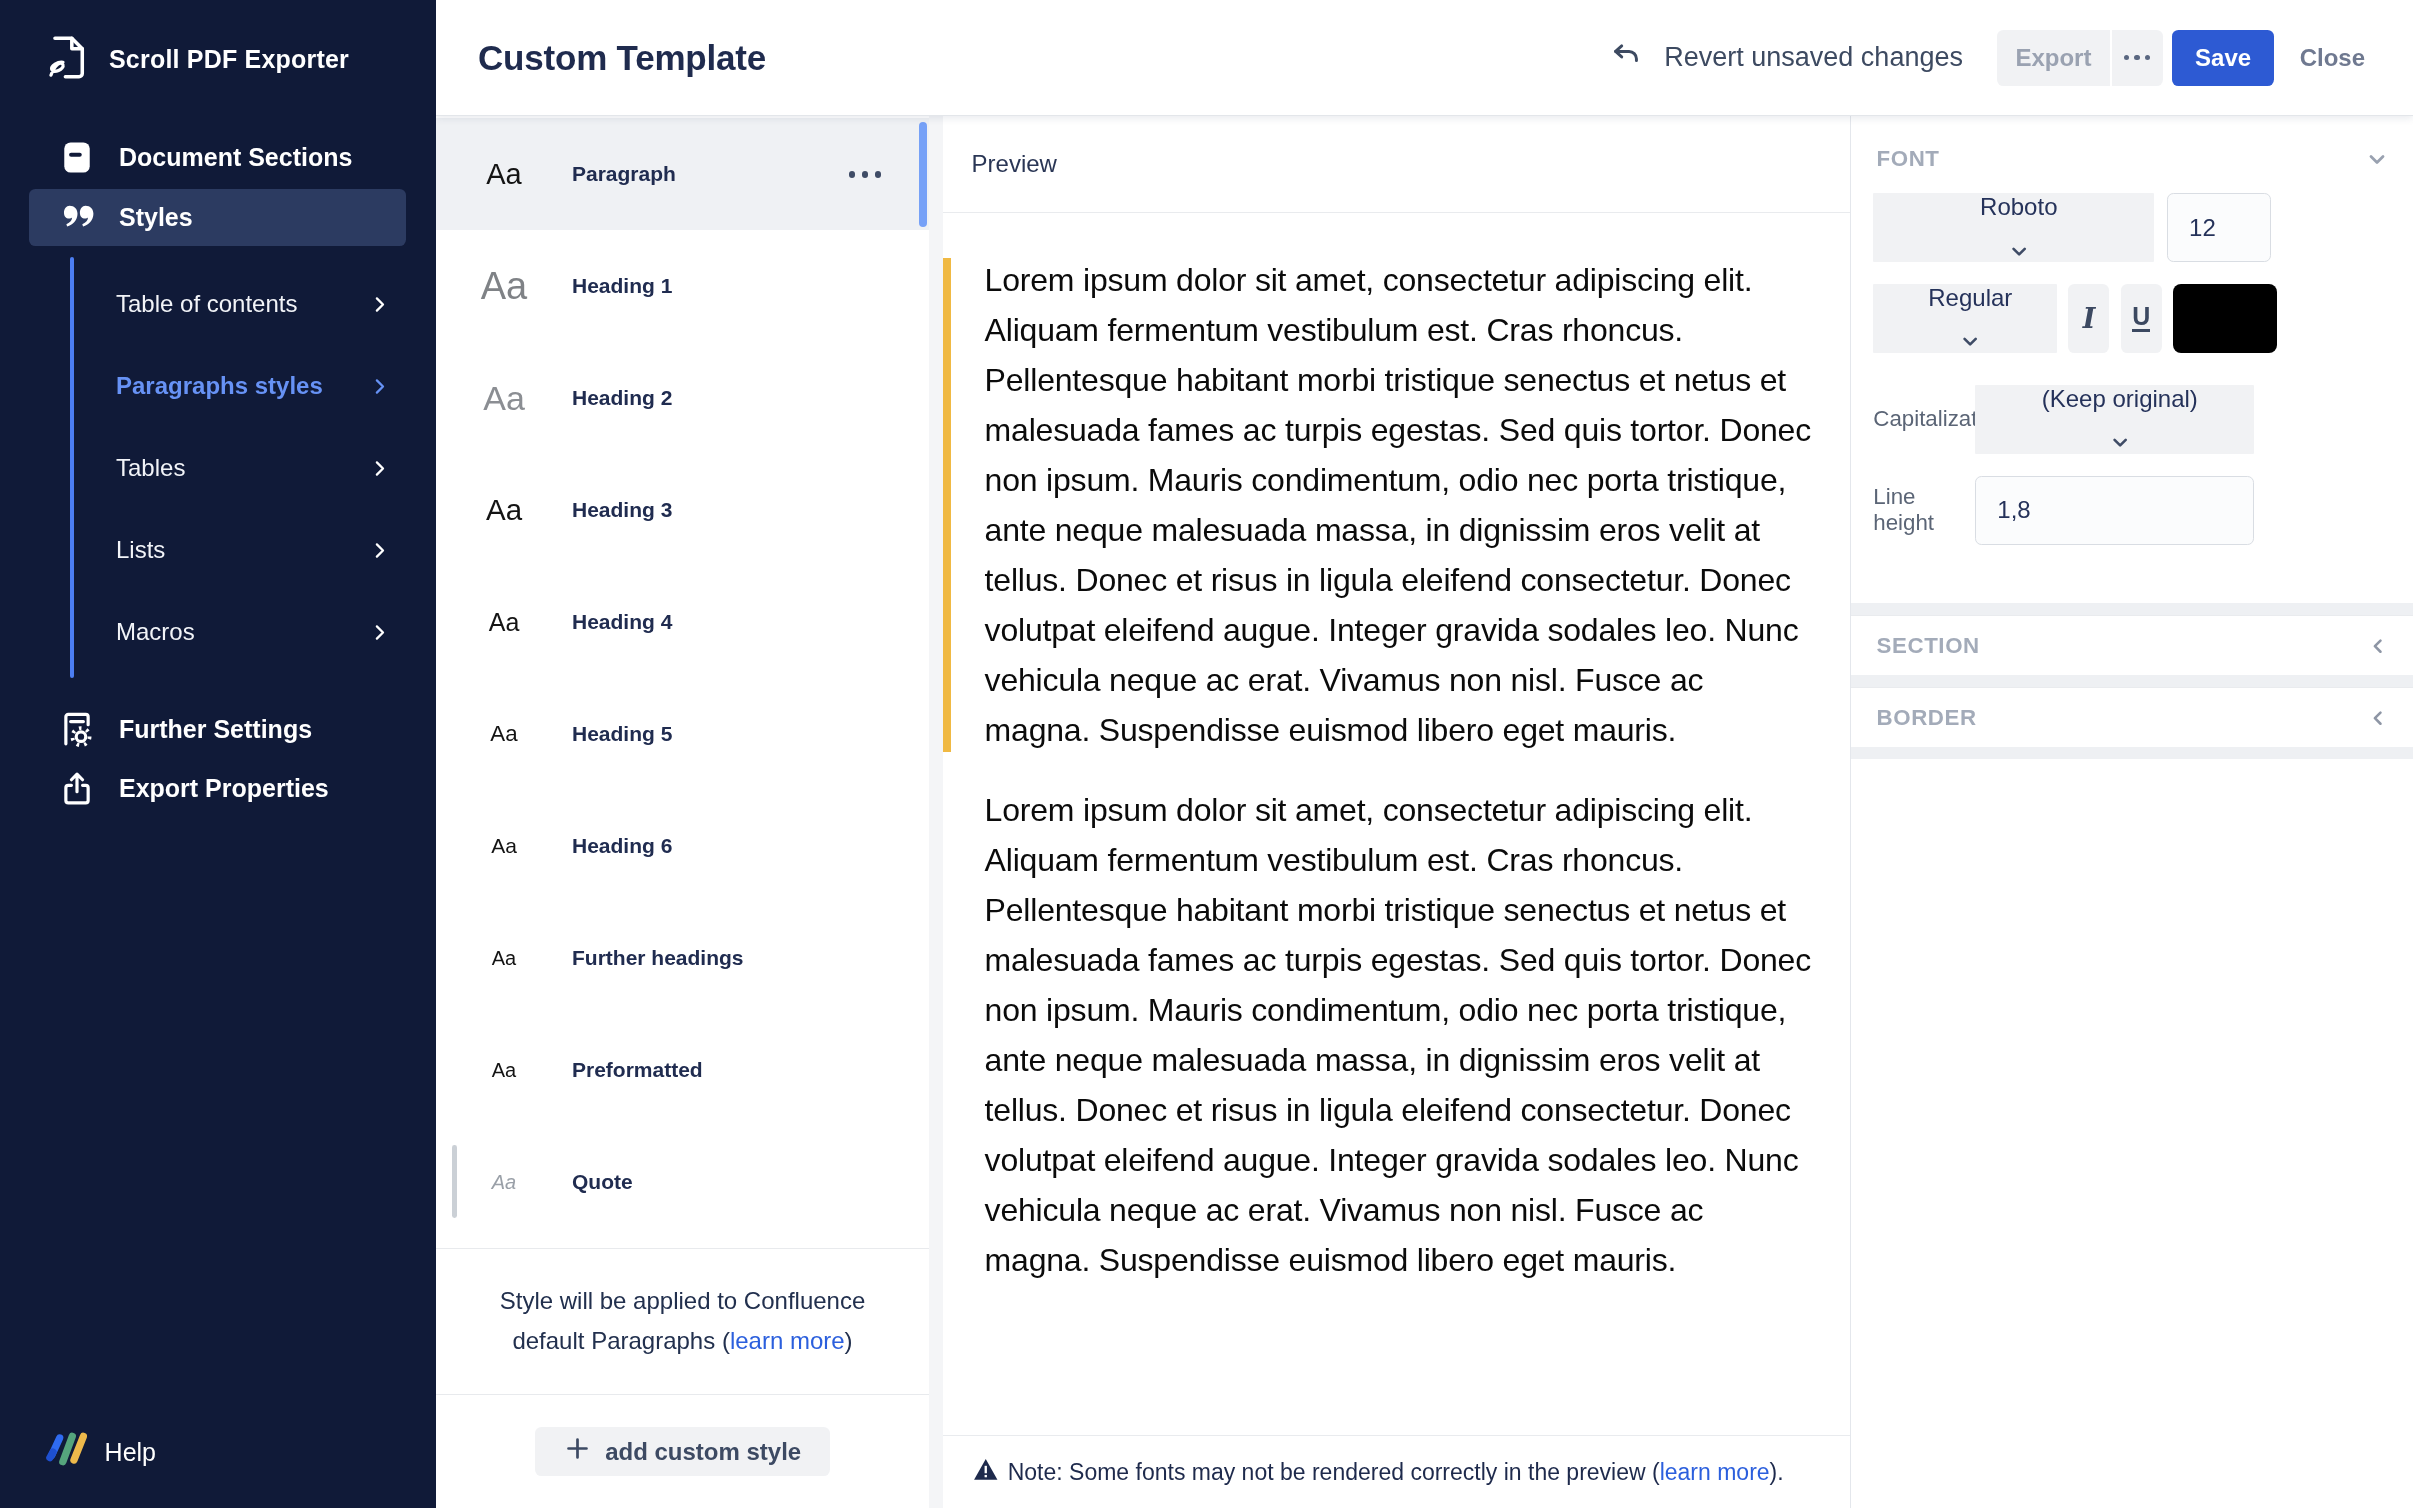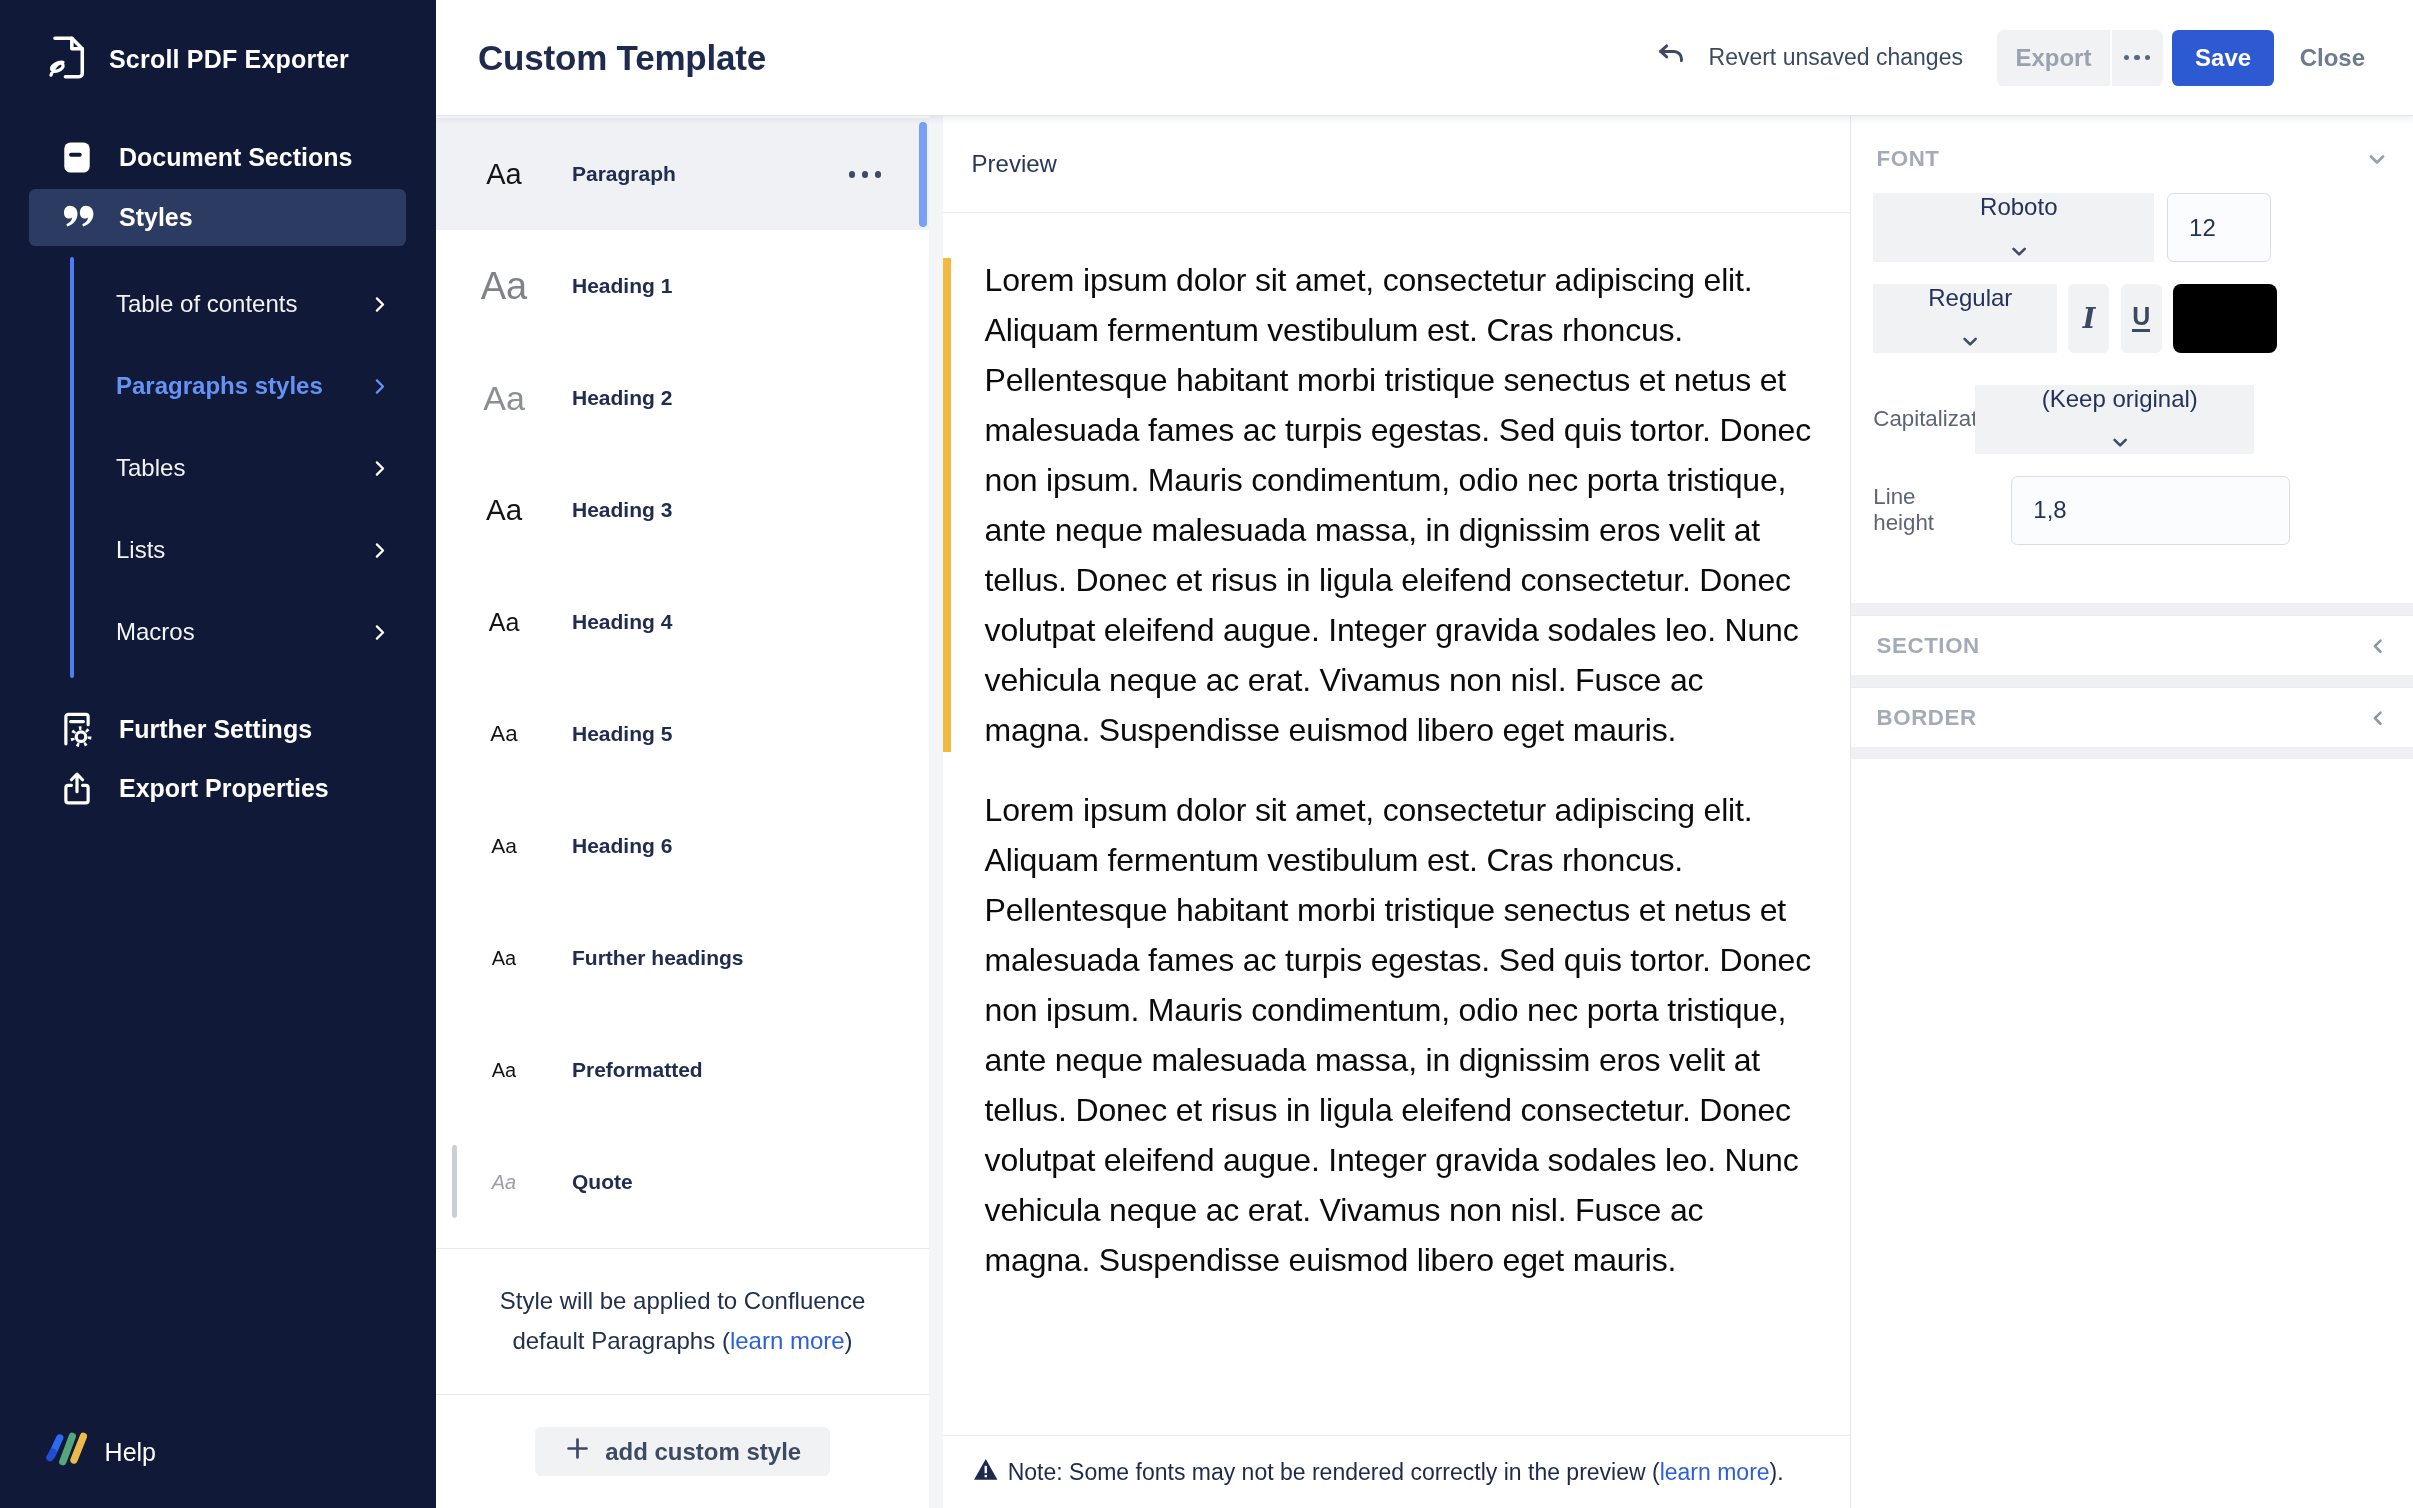--- a/index.html
+++ b/index.html
@@ -30,21 +30,21 @@
               padding:0 0 34px 45px; font-size:25px; font-weight:400; cursor:pointer; }
 
   
   .main { flex:1; display:flex; flex-direction:column; min-width:0; }
   .topbar { height:116px; background:#fff; display:flex; align-items:center;
             padding:0 48px 0 42px; position:relative; z-index:20;
             box-shadow:0 2.4px 8px rgba(23,43,77,.10); border-bottom:0.8px solid #e3e6ea; }
   .topbar h1 { font-size:35px; font-weight:700; letter-spacing:-0.2px; color:#1f2b4e; }
   .actions { margin-left:auto; display:flex; align-items:center; }
   .revert { display:flex; align-items:center; gap:23px; background:none; border:none;
-            font-family:inherit; font-size:23px; font-weight:500; color:#3d4a61; cursor:pointer; }
+            font-family:inherit; font-size:27px; font-weight:500; color:#3d4a61; cursor:pointer; }
   .btn { border:none; font-family:inherit; font-size:24px; font-weight:600; height:56px;
          border-radius:6.4px; cursor:pointer; display:flex; align-items:center; justify-content:center; }
   .btn.gray { background:#f1f2f4; color:#9aa2b1; }
   .btn.export { width:113px; margin-left:34px; border-radius:6.4px 0 0 6.4px; }
   .btn.more { width:51px; margin-left:1.6px; border-radius:0 6.4px 6.4px 0; gap:4.8px; }
   .btn.more i { width:5.6px; height:5.6px; border-radius:50%; background:#5a6780; display:block; }
   .btn.primary { width:102px; margin-left:9.6px; background:#2d5ad3; color:#fff; }
   .btn.ghost { background:none; color:#6f7990; margin-left:25.5px; width:auto; padding:0; font-weight:600; }
 
   .content { flex:1; display:flex; min-height:0; }
@@ -123,21 +123,21 @@
            margin-left:11.2px; display:flex; align-items:center; justify-content:center; cursor:pointer; }
   .italic-glyph { font-family:"DejaVu Serif", serif; font-style:italic; font-weight:700;
                   font-size:27px; color:#3c4961; }
   .underline-glyph { font-size:25px; font-weight:700; color:#3c4961;
                      border-bottom:3.2px solid #3c4961; padding-bottom:0.8px; line-height:1; }
   .swatch { width:104px; height:69px; border-radius:8px; background:#000; margin-left:11.2px; cursor:pointer; }
   .lblrow { margin-top:32px; margin-bottom:0; }
   .ctl-label { width:102px; font-size:22.3px; color:#5b6576; }
   .lh-input { width:279px; }
   .cap-select { margin-left:0; }
-  .mt28 { margin-top:22.3px;gap:36px; }
+  .mt28 { margin-top:22.3px; }
 
   .chev { display:block; }
 </style>
 </head>
 <body>
 
 <div class="app">
 
   <aside class="sidebar">
     <div class="logo-row">

